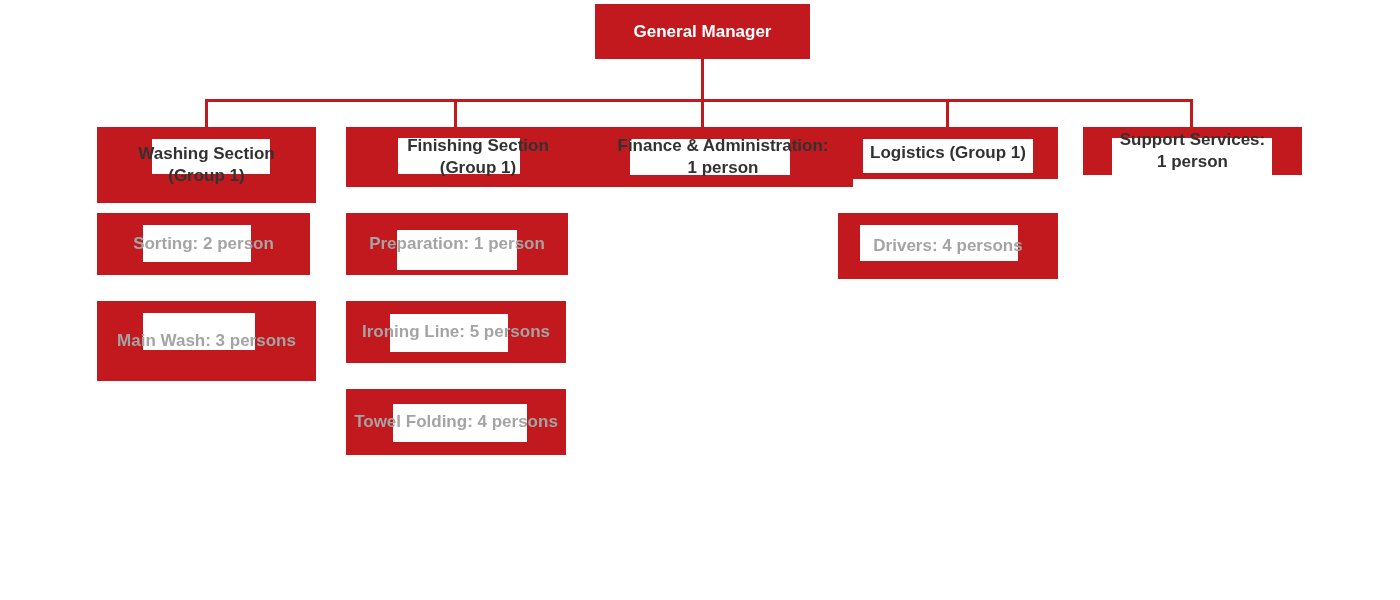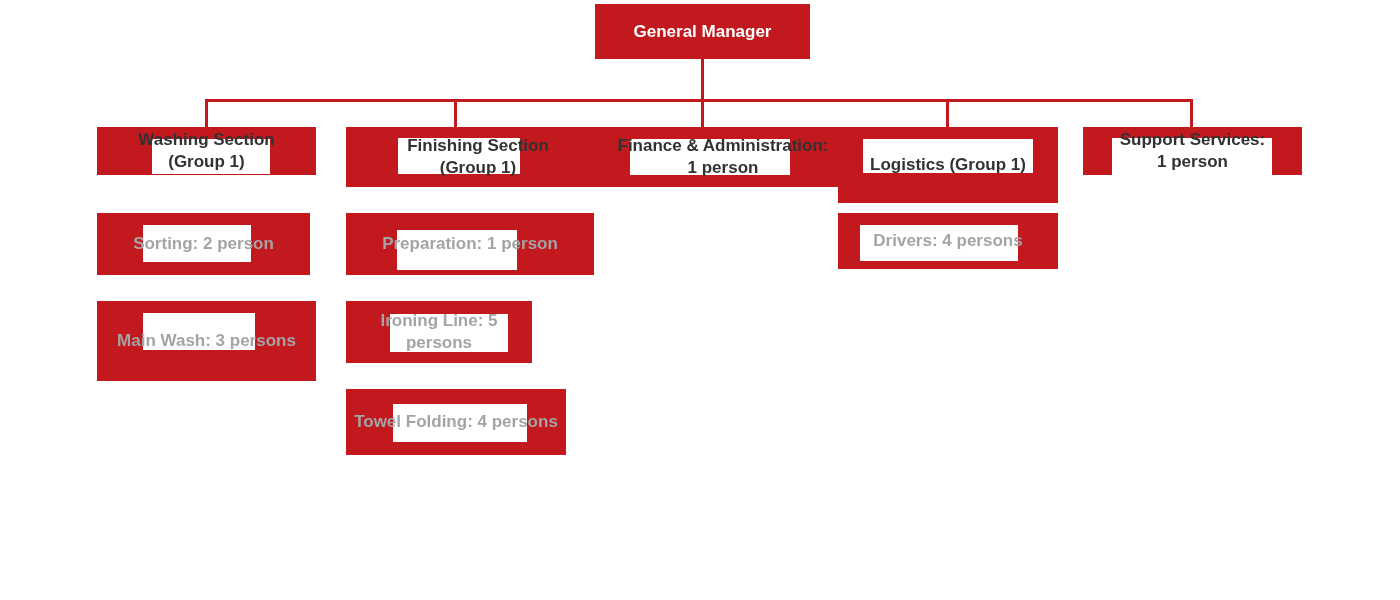--- a/index.html
+++ b/index.html
@@ -50,39 +50,39 @@
   <div class="connector" style="left:205px;top:99px;width:3px;height:28px"></div>
   <div class="connector" style="left:454px;top:99px;width:3px;height:28px"></div>
   <div class="connector" style="left:701px;top:99px;width:3px;height:28px"></div>
   <div class="connector" style="left:946px;top:99px;width:3px;height:28px"></div>
   <div class="connector" style="left:1190px;top:99px;width:3px;height:28px"></div>
 
   <div class="node" style="left:595px;top:4px;width:215px;height:55px">
     <div class="node-label root-label">General Manager</div>
   </div>
 
-  <div class="node" style="left:97px;top:127px;width:219px;height:48px">
+  <div class="node" style="left:97px;top:127px;width:219px;height:76px">
     <div class="label-bg" style="left:55px;top:12px;width:118px;height:35px"></div>
     <div class="node-label section-label">Washing Section
 (Group 1)</div>
   </div>
 
   <div class="node" style="left:346px;top:127px;width:264px;height:60px">
     <div class="label-bg" style="left:52px;top:11px;width:122px;height:36px"></div>
     <div class="node-label section-label">Finishing Section
 (Group 1)</div>
   </div>
 
   <div class="node" style="left:593px;top:127px;width:260px;height:60px">
     <div class="label-bg" style="left:37px;top:12px;width:160px;height:36px"></div>
     <div class="node-label section-label">Finance &amp; Administration:
 1 person</div>
   </div>
 
-  <div class="node" style="left:838px;top:127px;width:220px;height:76px">
+  <div class="node" style="left:838px;top:127px;width:220px;height:52px">
     <div class="label-bg" style="left:25px;top:12px;width:170px;height:34px"></div>
     <div class="node-label section-label">Logistics (Group 1)</div>
   </div>
 
   <div class="node" style="left:1083px;top:127px;width:219px;height:48px">
     <div class="label-bg" style="left:29px;top:11px;width:160px;height:37px"></div>
     <div class="node-label section-label">Support Services:
 1 person</div>
   </div>
 
@@ -90,33 +90,33 @@
     <div class="label-bg" style="left:46px;top:12px;width:108px;height:37px"></div>
     <div class="node-label leaf-label">Sorting: 2 person</div>
   </div>
 
   <div class="node" style="left:97px;top:301px;width:219px;height:80px">
     <div class="label-bg" style="left:46px;top:12px;width:112px;height:37px"></div>
     <div class="node-label leaf-label">Main Wash: 3 persons</div>
   </div>
 
 
-  <div class="node" style="left:346px;top:213px;width:248px;height:62px">
+  <div class="node" style="left:346px;top:213px;width:222px;height:62px">
     <div class="label-bg" style="left:51px;top:17px;width:120px;height:40px"></div>
     <div class="node-label leaf-label">Preparation: 1 person</div>
   </div>
 
-  <div class="node" style="left:346px;top:301px;width:186px;height:62px">
+  <div class="node" style="left:346px;top:301px;width:220px;height:62px">
     <div class="label-bg" style="left:44px;top:13px;width:118px;height:38px"></div>
     <div class="node-label leaf-label">Ironing Line: 5 persons</div>
   </div>
 
   <div class="node" style="left:346px;top:389px;width:220px;height:66px">
     <div class="label-bg" style="left:47px;top:15px;width:134px;height:38px"></div>
     <div class="node-label leaf-label">Towel Folding: 4 persons</div>
   </div>
 
-  <div class="node" style="left:838px;top:213px;width:220px;height:56px">
+  <div class="node" style="left:838px;top:213px;width:220px;height:66px">
     <div class="label-bg" style="left:22px;top:12px;width:158px;height:36px"></div>
     <div class="node-label leaf-label">Drivers: 4 persons</div>
   </div>
 
 </div>
 
 </body></html>

